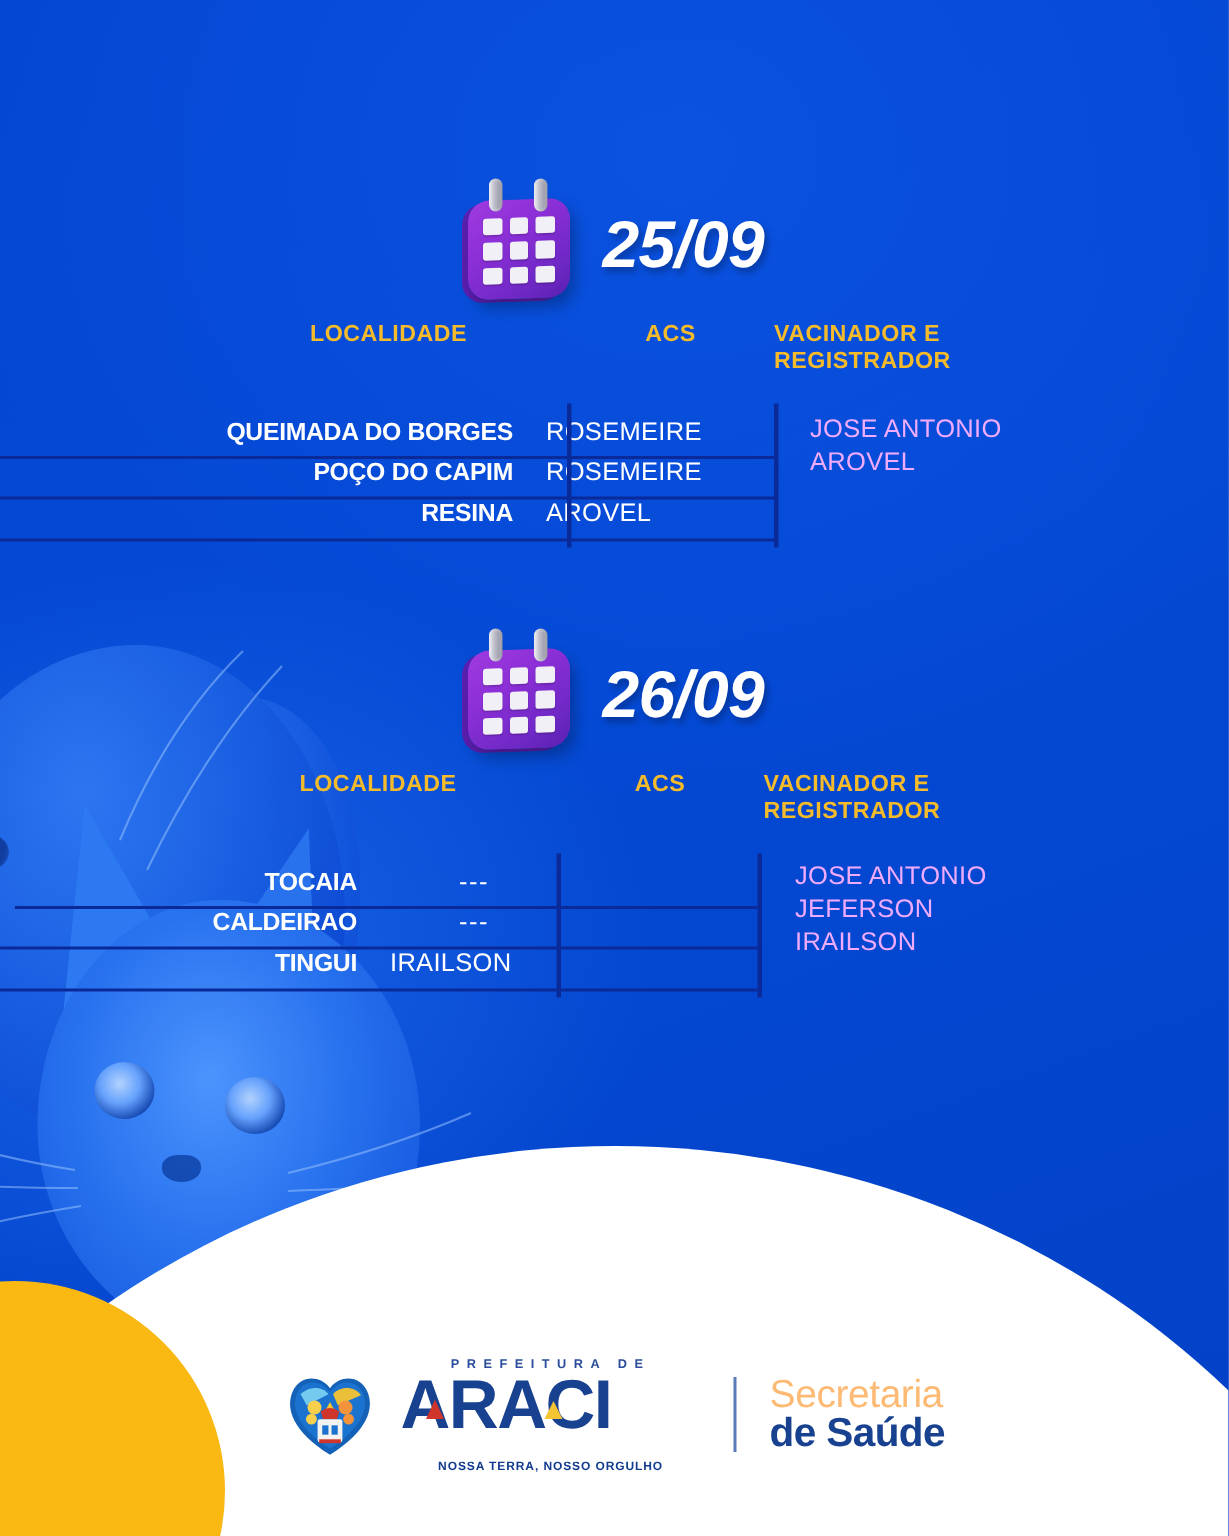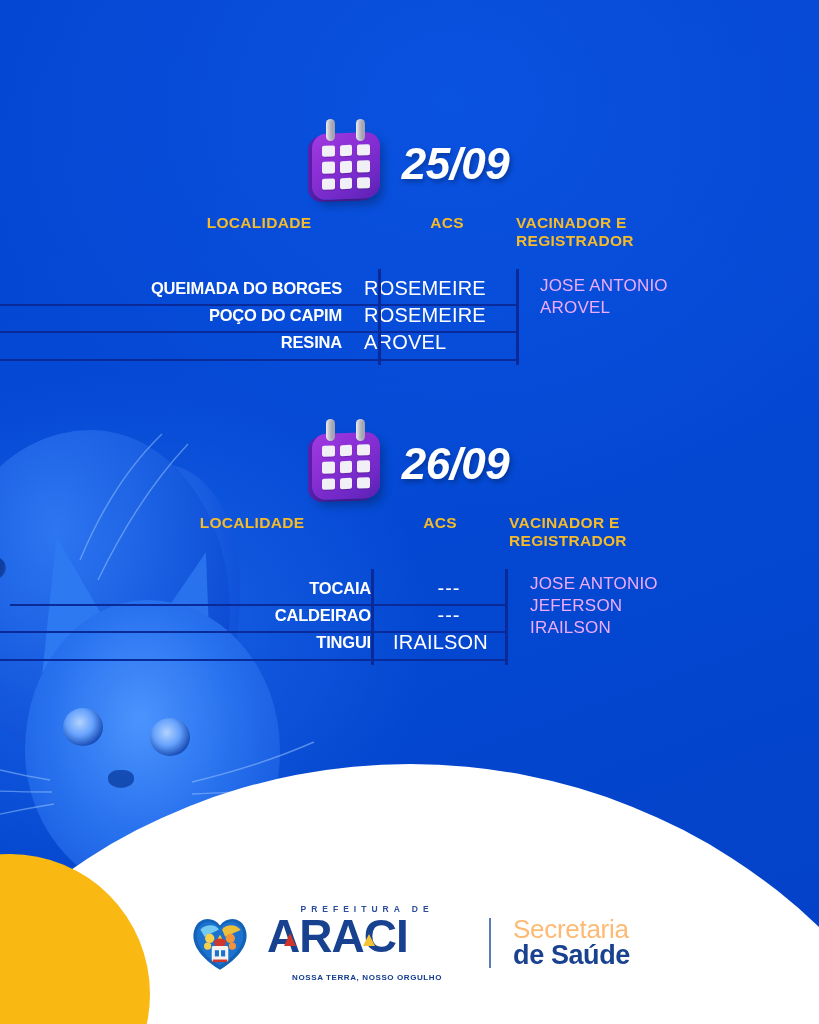--- a/index.html
+++ b/index.html
@@ -242,21 +242,21 @@
     font-size: 16.5px;
     letter-spacing: -0.2px;
     white-space: nowrap;
   }
   .c-acs {
     width: 138px;
     text-align: left;
     padding-left: 13px;
     color: #ffffff;
     font-weight: 400;
-    font-size: 20px;
+    font-size: 17px;
     letter-spacing: 0.2px;
   }
   .c-acs.dash { text-align: center; padding-left: 0; letter-spacing: 1px; }
 
   .vac-col {
     position: absolute;
     color: #f0abfc;
     font-size: 17px;
     line-height: 1.32;
     font-weight: 400;
@@ -440,21 +440,21 @@
       <div class="table-wrap" style="padding-top:4px;">
         <div class="thead" style="padding-left:133px;">
           <div class="th-local">LOCALIDADE</div>
           <div class="th-acs">ACS</div>
           <div class="th-vac">
             <div>VACINADOR E</div>
             <div>REGISTRADOR</div>
           </div>
         </div>
 
-        <div class="tbody" style="padding-left:133px; padding-top:24px; height:92px;">
+        <div class="tbody" style="padding-top:24px; height:92px;">
 
           <div class="vline" style="left:371px; top:18px; height:96px;"></div>
           <div class="vline" style="left:505px; top:18px; height:96px;"></div>
           <div class="hline" style="left:10px; top:53px; width:495px;"></div>
           <div class="hline" style="left:0px; top:80px; width:505px;"></div>
           <div class="hline" style="left:0px; top:108px; width:505px;"></div>
 
           <div class="trow">
             <div class="c-local">TOCAIA</div>
             <div class="c-acs dash">---</div>

